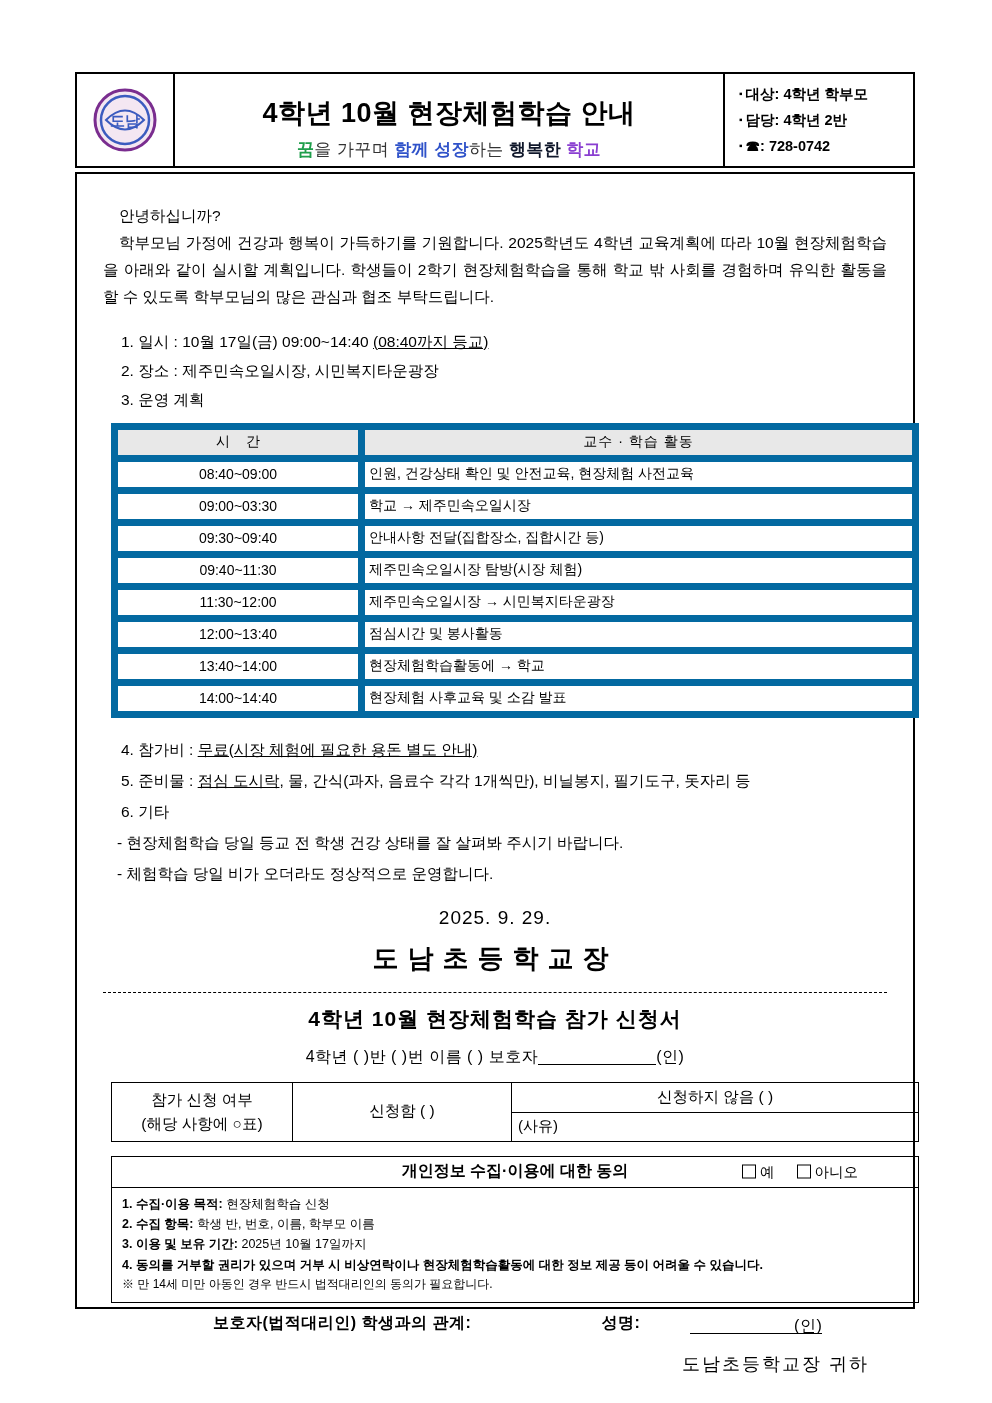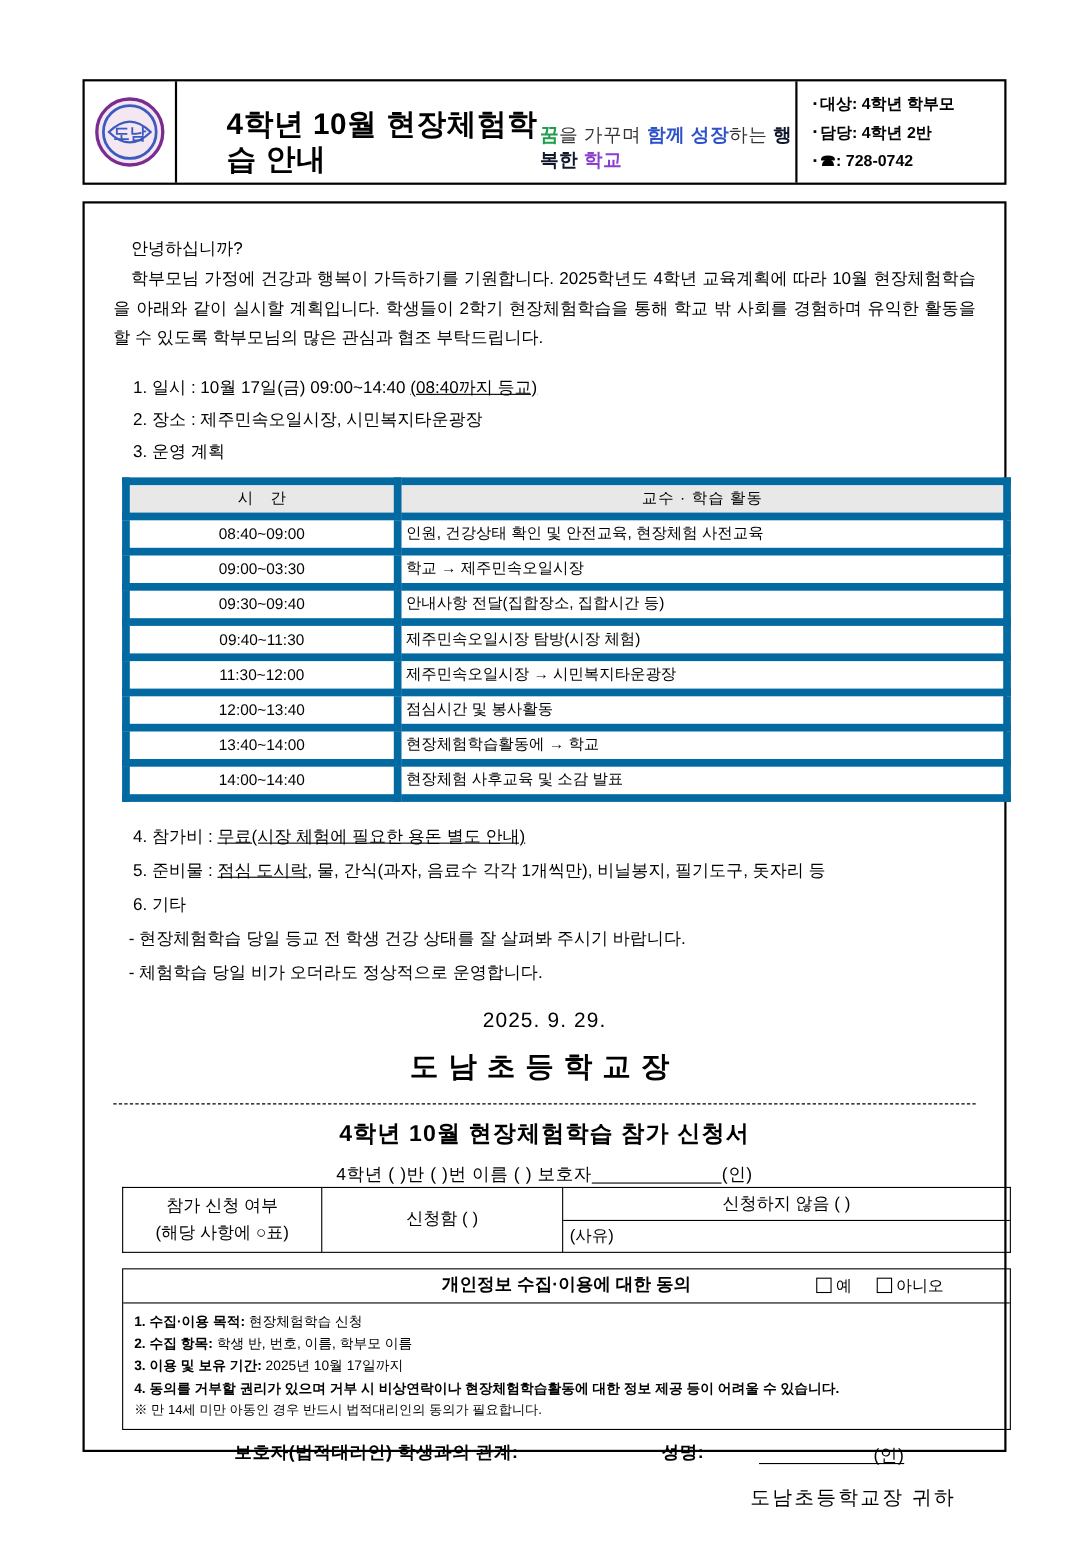--- a/index.html
+++ b/index.html
@@ -26,41 +26,40 @@
     position: absolute;
     left: 75px;
     top: 72px;
     width: 840px;
     height: 96px;
     border: 2px solid #000;
     box-sizing: border-box;
     display: flex;
   }
   .header-logo {
-    width: 84px;
+    width: 98px;
     border-right: 2px solid #000;
     display: flex;
     align-items: center;
     justify-content: center;
     box-sizing: border-box;
   }
   .logo-emblem {
     width: 66px;
     height: 66px;
     position: relative;
   }
   .header-center {
     flex: 1;
     display: flex;
-    flex-direction: row;
+    flex-direction: column;
     align-items: center;
     justify-content: center;
     padding-top: 18px;
     box-sizing: border-box;
-    margin-left: 45px;
   }
   .header-title {
     font-size: 27px;
     font-weight: bold;
     letter-spacing: 0.5px;
     color: #000;
     line-height: 1.2;
   }
   .header-sub {
     margin-top: 9px;
@@ -93,21 +92,21 @@
   .bullet-sq {
     font-size: 10px;
     vertical-align: 2px;
     margin-right: 3px;
   }
 
   
   .body-box {
     position: absolute;
     left: 75px;
-    top: 183px;
+    top: 172px;
     width: 840px;
     height: 1137px;
     border: 2px solid #000;
     box-sizing: border-box;
     padding: 28px 26px 0 26px;
   }
 
   .para {
     font-size: 15.5px;
     line-height: 1.75;
@@ -197,20 +196,21 @@
   .apply-fields .blank-underline {
     display: inline-block;
     width: 118px;
     border-bottom: 1px solid #000;
     height: 16px;
     vertical-align: -3px;
   }
 
   
   table.check {
+    margin-top: 14px;
     margin-left: 8px;
     border-collapse: collapse;
     width: 808px;
     font-size: 15.5px;
     padding-left: 33px;
   }
   table.check td {
     border: 1px solid #000;
     vertical-align: middle;
   }

